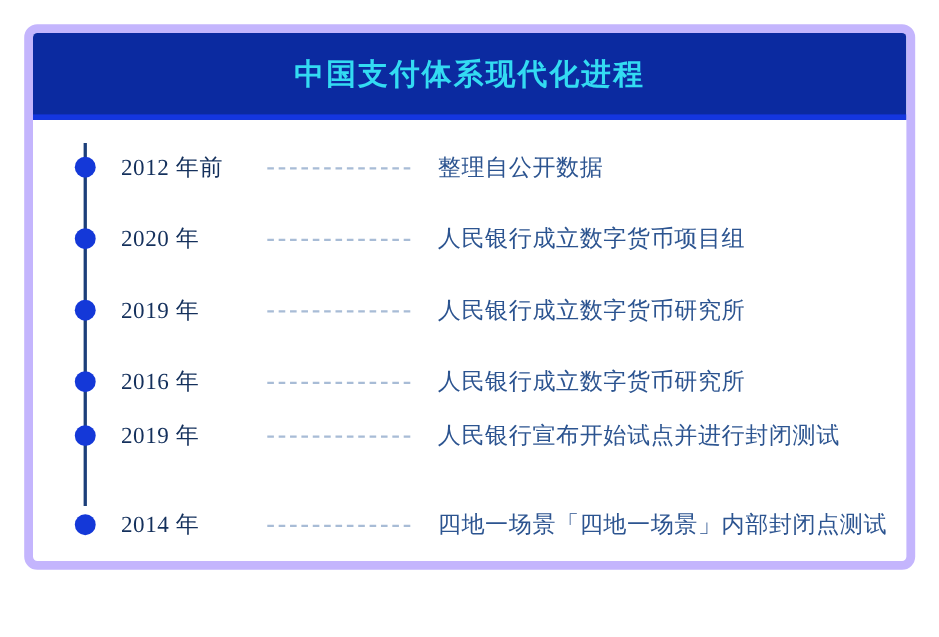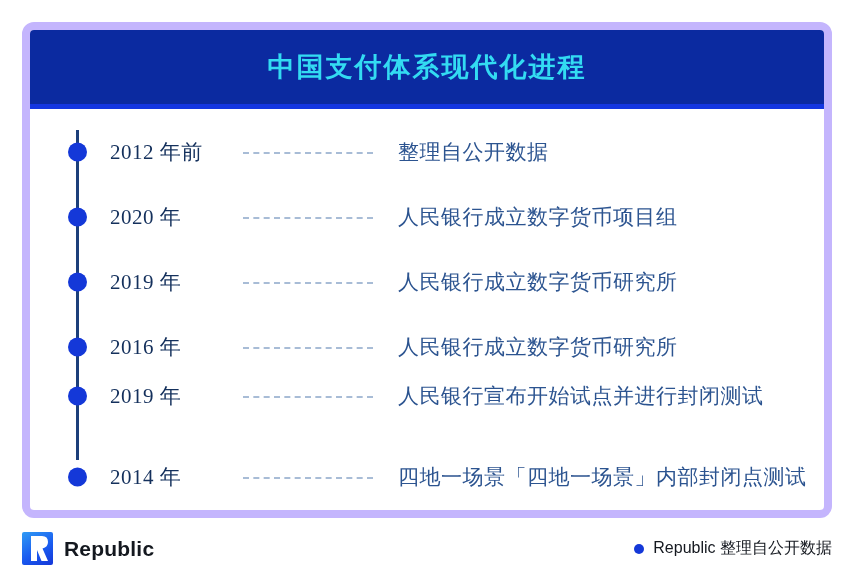--- a/index.html
+++ b/index.html
@@ -242,30 +242,14 @@
           <span class="row-dot"></span>
           <span class="row-year">2014 年</span>
           <span class="row-dash"></span>
           <span class="row-text">四地一场景「四地一场景」内部封闭点测试</span>
         </div>
 
       </div>
     </div>
   </div>
 
-  <div class="footer">
-    <div class="brand">
-      <span class="brand-mark">
-        <svg width="31" height="33" viewBox="0 0 31 33" aria-hidden="true">
-          <path d="M9 4 L20 4 Q26 4 26 10 Q26 15 20.5 16.5 L26 29 L19.5 29 L15 18 L15 29 L9 29 Z" fill="#ffffff"></path>
-          <path d="M9 4 L15 4 L15 29 L9 29 Z" fill="#ffffff"></path>
-        </svg>
-      </span>
-      <span class="brand-name">Republic</span>
-    </div>
-
-    <div class="source">
-      <span class="source-dot"></span>
-      <span class="source-text">Republic 整理自公开数据</span>
-    </div>
-  </div>
 
 </div>
 
 </body></html>

